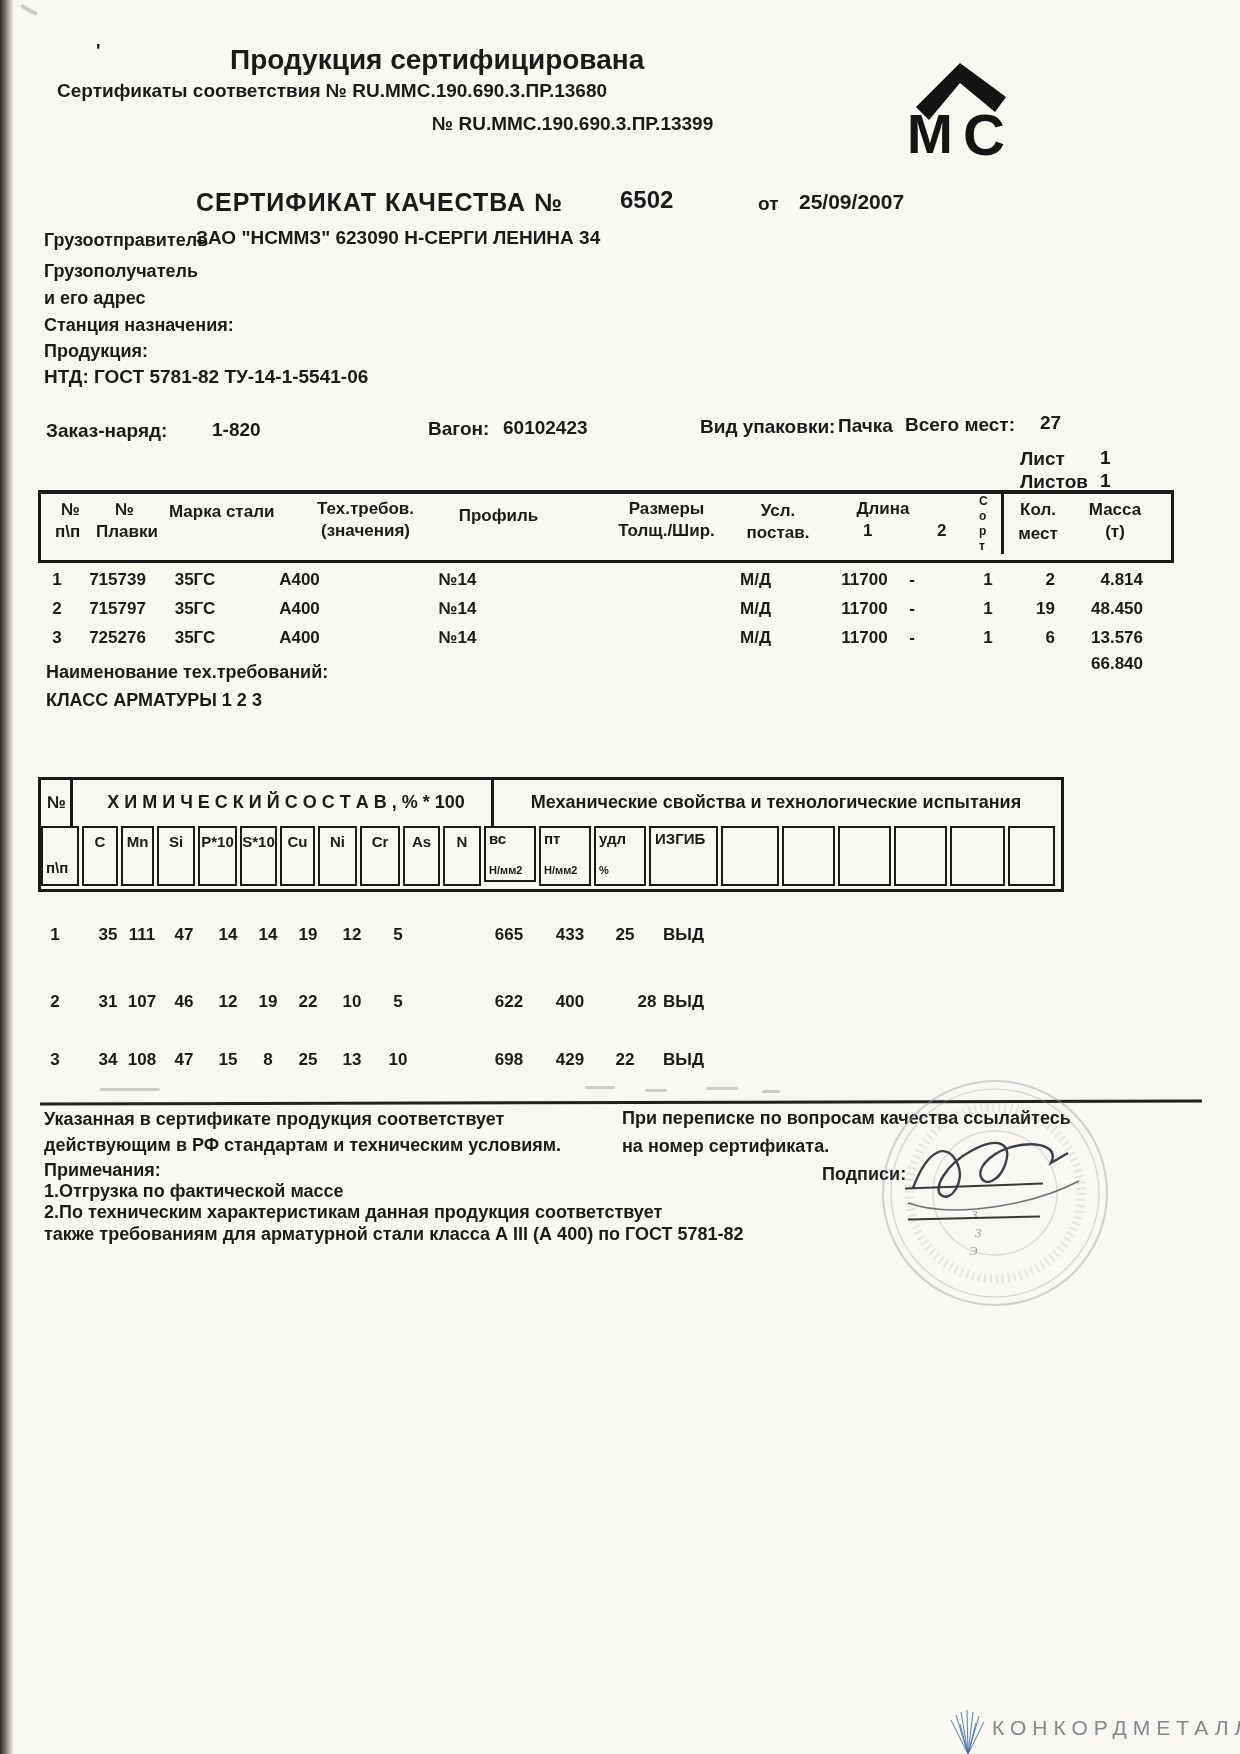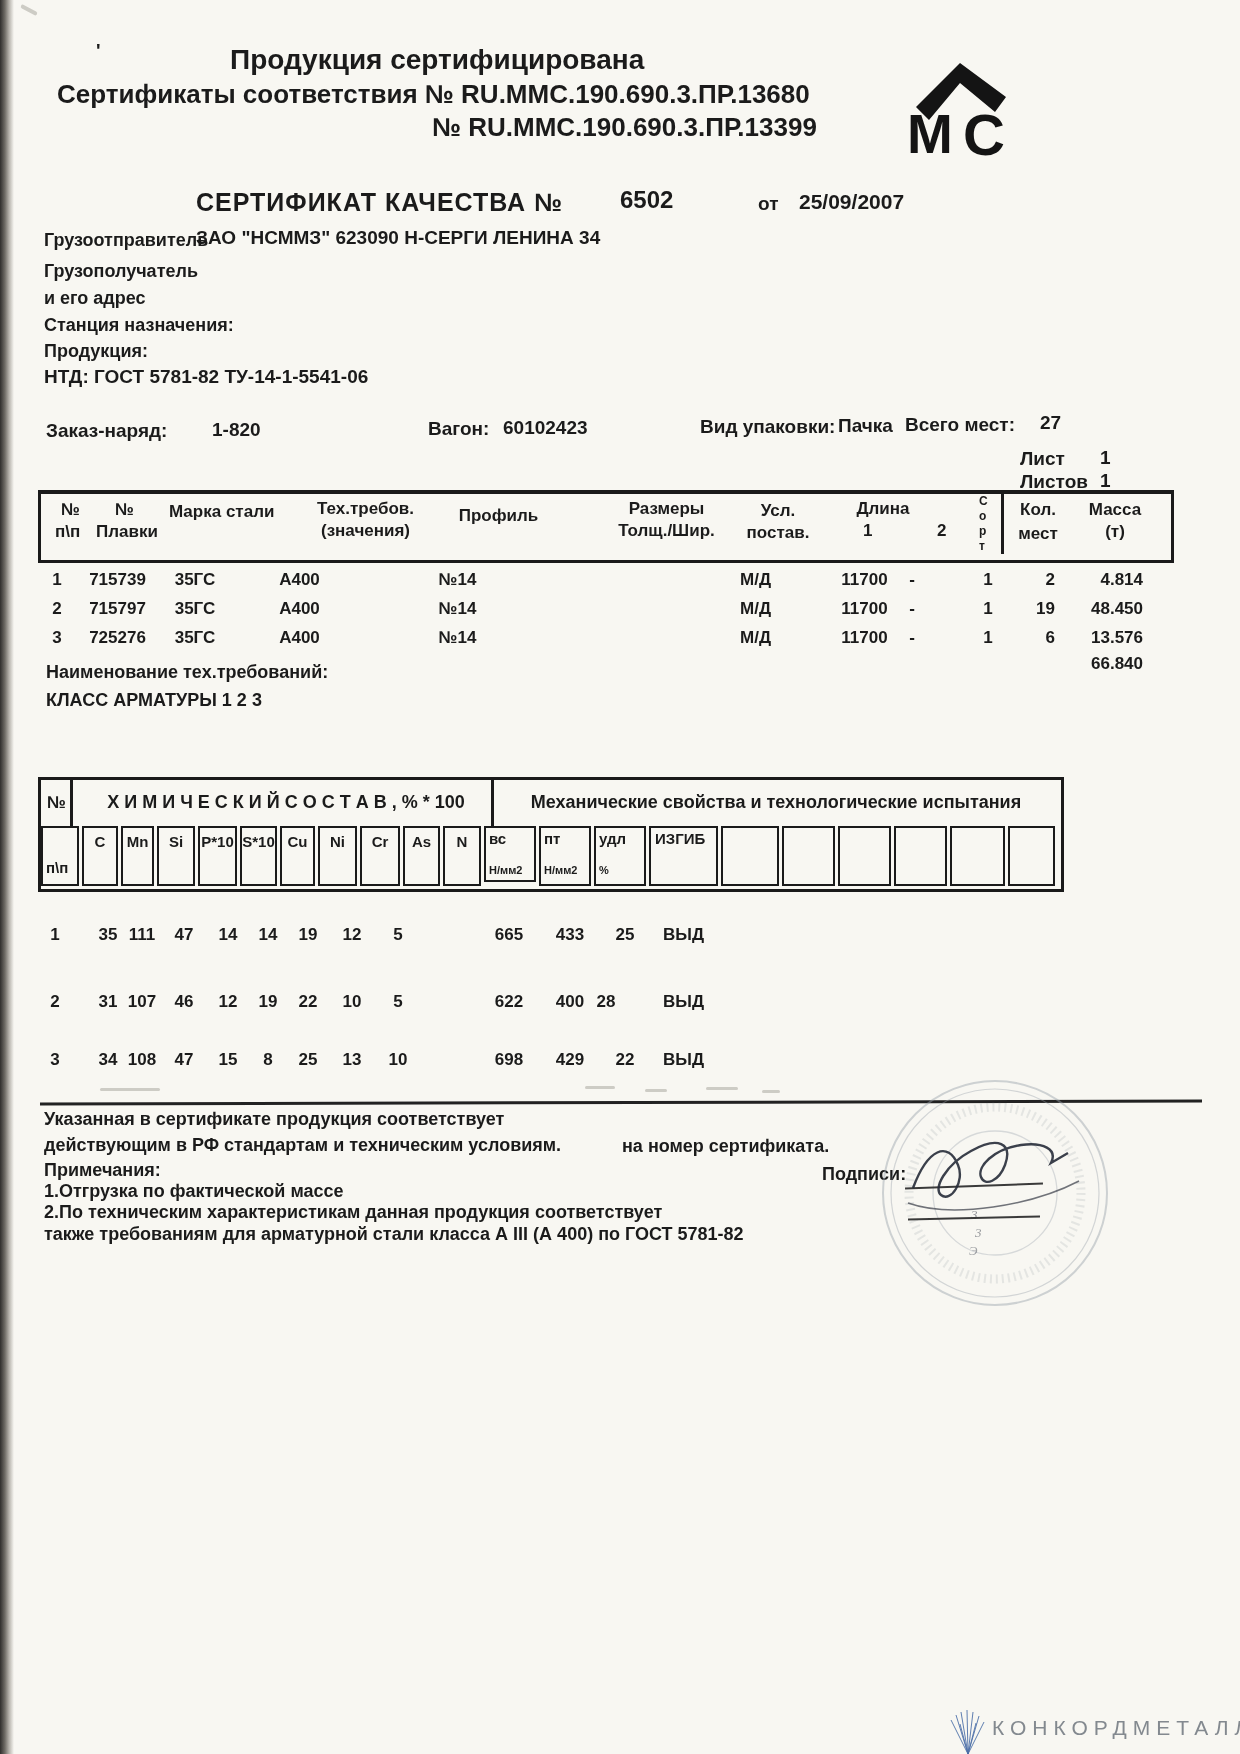--- a/index.html
+++ b/index.html
@@ -2,21 +2,21 @@
 <html><head>
 <meta charset="utf-8">
 <style>
   html,body{margin:0;padding:0;background:#d8d6d1}
   .page{position:relative;width:1240px;height:1754px;background:#f8f7f2;overflow:hidden;
         font-family:"Liberation Sans",sans-serif;color:#1b1b1b}
   .t{position:absolute;white-space:nowrap;line-height:1.12}
   .c{text-align:center}.r{text-align:right}
   .w6{font-weight:600}.w7{font-weight:700}.w8{font-weight:800}
   .f12{font-size:12px}.f15{font-size:15px}.f17{font-size:17px}.f18{font-size:18px}
-  .f19{font-size:19px}.f21{font-size:21px}.f24{font-size:24px}.f25{font-size:25px}.f26{font-size:26px}
+  .f19{font-size:19px}.f21{font-size:21px}.f24{font-size:24px}.f25{font-size:25px}.f26{font-size:19px}
   .box{position:absolute;border:3px solid #1a1a1a}
   .cell{position:absolute;border:2px solid #1a1a1a;box-sizing:border-box}
   .vline{position:absolute;width:3px;background:#1a1a1a}
   .hline{position:absolute;height:3px;background:#222}
   .scan-edge{position:absolute;left:0;top:0;width:14px;height:1754px;
      background:linear-gradient(90deg,#2f2e2c 0%,#6f6c66 35%,#b6b3ac 65%,#f8f7f2 100%)}
   .smudge{position:absolute;background:#9a978f;opacity:.45;border-radius:2px}
   .ls{letter-spacing:1px}
 </style>
 </head>
@@ -215,21 +215,21 @@
   <span class="t c f17 w6" style="left:90px;top:992px;width:36px">31</span>
   <span class="t c f17 w6" style="left:124px;top:992px;width:36px">107</span>
   <span class="t c f17 w6" style="left:166px;top:992px;width:36px">46</span>
   <span class="t c f17 w6" style="left:210px;top:992px;width:36px">12</span>
   <span class="t c f17 w6" style="left:250px;top:992px;width:36px">19</span>
   <span class="t c f17 w6" style="left:290px;top:992px;width:36px">22</span>
   <span class="t c f17 w6" style="left:334px;top:992px;width:36px">10</span>
   <span class="t c f17 w6" style="left:380px;top:992px;width:36px">5</span>
   <span class="t c f17 w6" style="left:484px;top:992px;width:50px">622</span>
   <span class="t c f17 w6" style="left:545px;top:992px;width:50px">400</span>
-  <span class="t c f17 w6" style="left:583px;top:992px;width:46px">28</span>
+  <span class="t c f17 w6" style="left:624px;top:992px;width:46px">28</span>
   <span class="t f17 w6" style="left:663px;top:992px">ВЫД</span>
 
   <span class="t c f17 w6" style="left:43px;top:1050px;width:24px">3</span>
   <span class="t c f17 w6" style="left:90px;top:1050px;width:36px">34</span>
   <span class="t c f17 w6" style="left:124px;top:1050px;width:36px">108</span>
   <span class="t c f17 w6" style="left:166px;top:1050px;width:36px">47</span>
   <span class="t c f17 w6" style="left:210px;top:1050px;width:36px">15</span>
   <span class="t c f17 w6" style="left:250px;top:1050px;width:36px">8</span>
   <span class="t c f17 w6" style="left:290px;top:1050px;width:36px">25</span>
   <span class="t c f17 w6" style="left:334px;top:1050px;width:36px">13</span>
@@ -247,20 +247,21 @@
 
   <div class="hline" style="left:40px;top:1101px;width:1162px;transform:rotate(-0.15deg)"></div>
 
   <span class="t f18 w6" style="left:44px;top:1135px">действующим в РФ стандартам и техническим условиям.</span>
   <span class="t f18 w6" style="left:44px;top:1109px">Указанная в сертификате продукция соответствует</span>
   <span class="t f18 w6" style="left:44px;top:1160px">Примечания:</span>
   <span class="t f18 w6" style="left:44px;top:1181px">1.Отгрузка по фактической массе</span>
   <span class="t f18 w6" style="left:44px;top:1202px">2.По техническим характеристикам данная продукция соответствует</span>
   <span class="t f18 w6" style="left:44px;top:1224px">также требованиям для арматурной стали класса А III (А 400) по ГОСТ 5781-82</span>
 
+  <span class="t f18 w6" style="left:622px;top:1108px">При переписке по вопросам качества ссылайтесь</span>
   <span class="t f18 w6" style="left:622px;top:1136px">на номер сертификата.</span>
   <span class="t f18 w6" style="left:822px;top:1164px">Подписи:</span>
 
   <div class="t" style="left:853px;top:1053px;width:285px;height:285px;z-index:5">
     <svg width="285" height="285" viewBox="0 0 285 285">
       <circle cx="142" cy="140" r="112" fill="none" stroke="#99a1ab" stroke-width="2" opacity="0.45"></circle>
       <circle cx="142" cy="140" r="104" fill="none" stroke="#99a1ab" stroke-width="1.2" opacity="0.4"></circle>
       <circle cx="142" cy="140" r="86" fill="none" stroke="#8d949d" stroke-width="9" stroke-dasharray="2 4" opacity="0.18"></circle>
       <circle cx="142" cy="140" r="62" fill="none" stroke="#99a1ab" stroke-width="1.3" opacity="0.35"></circle>
       <text x="118" y="166" font-size="13" font-style="italic" fill="#4a4f5a" opacity="0.6" font-family="Liberation Serif, serif" class="js-scribble">3</text>

